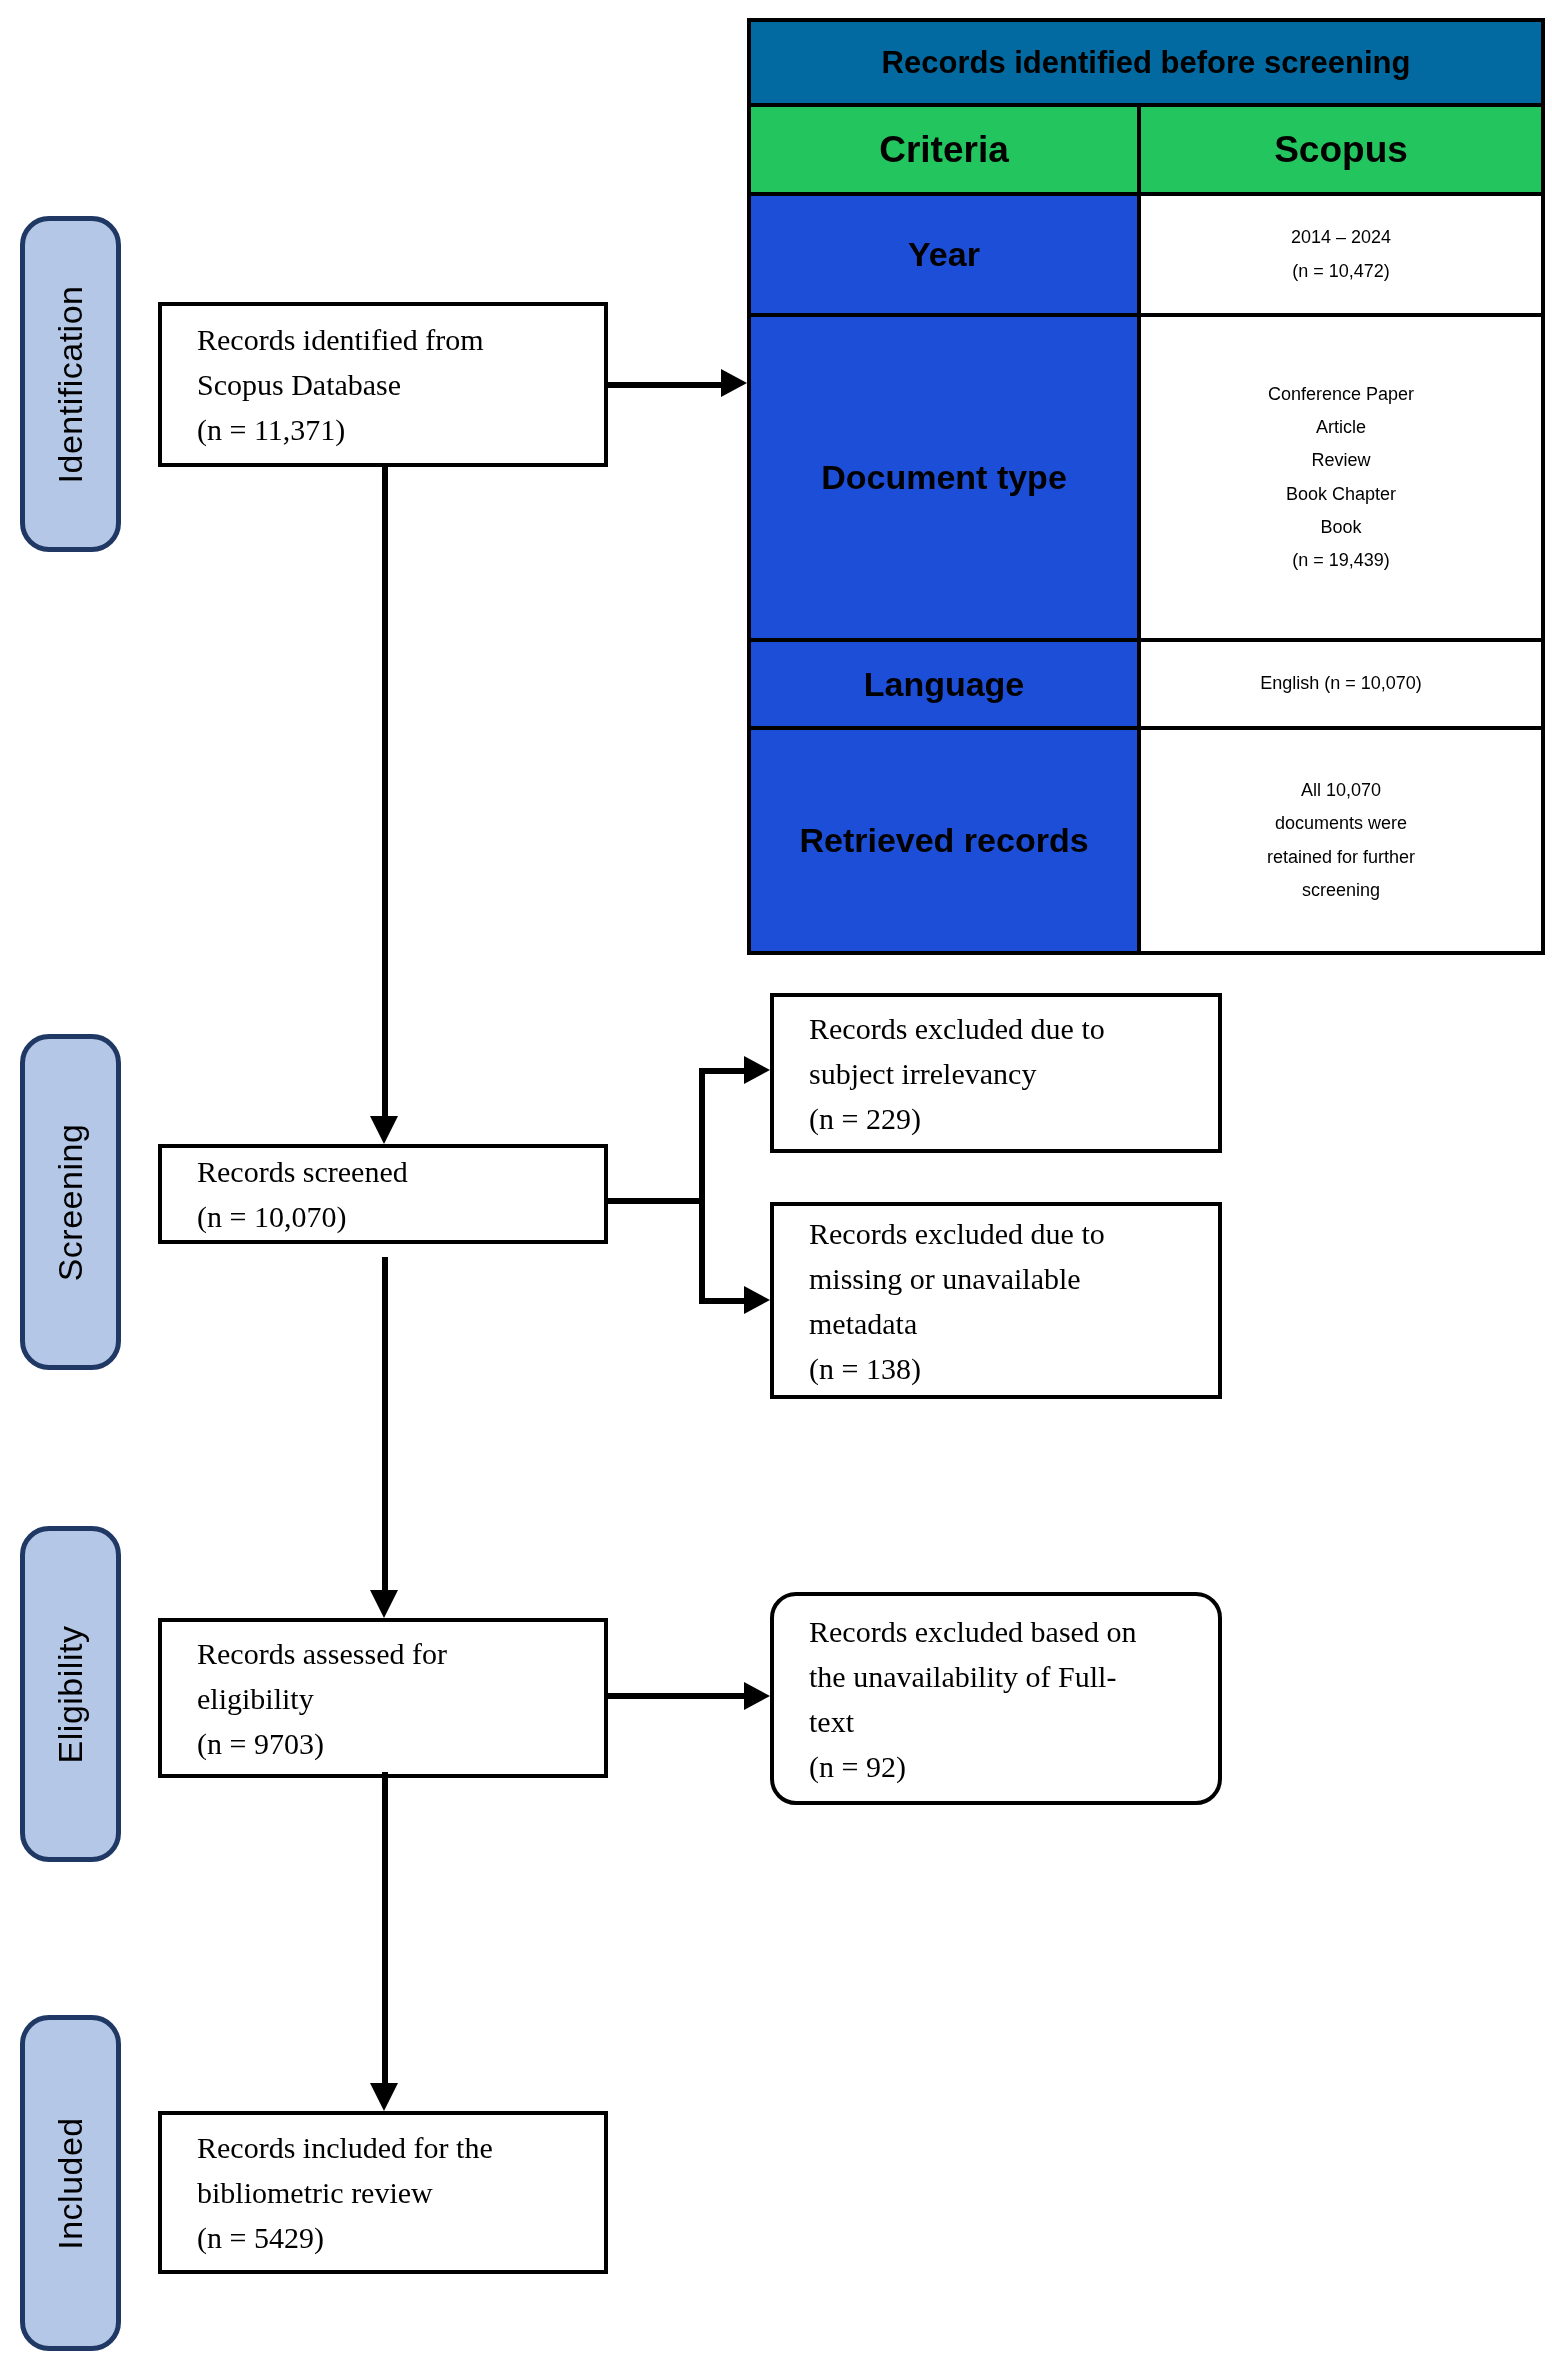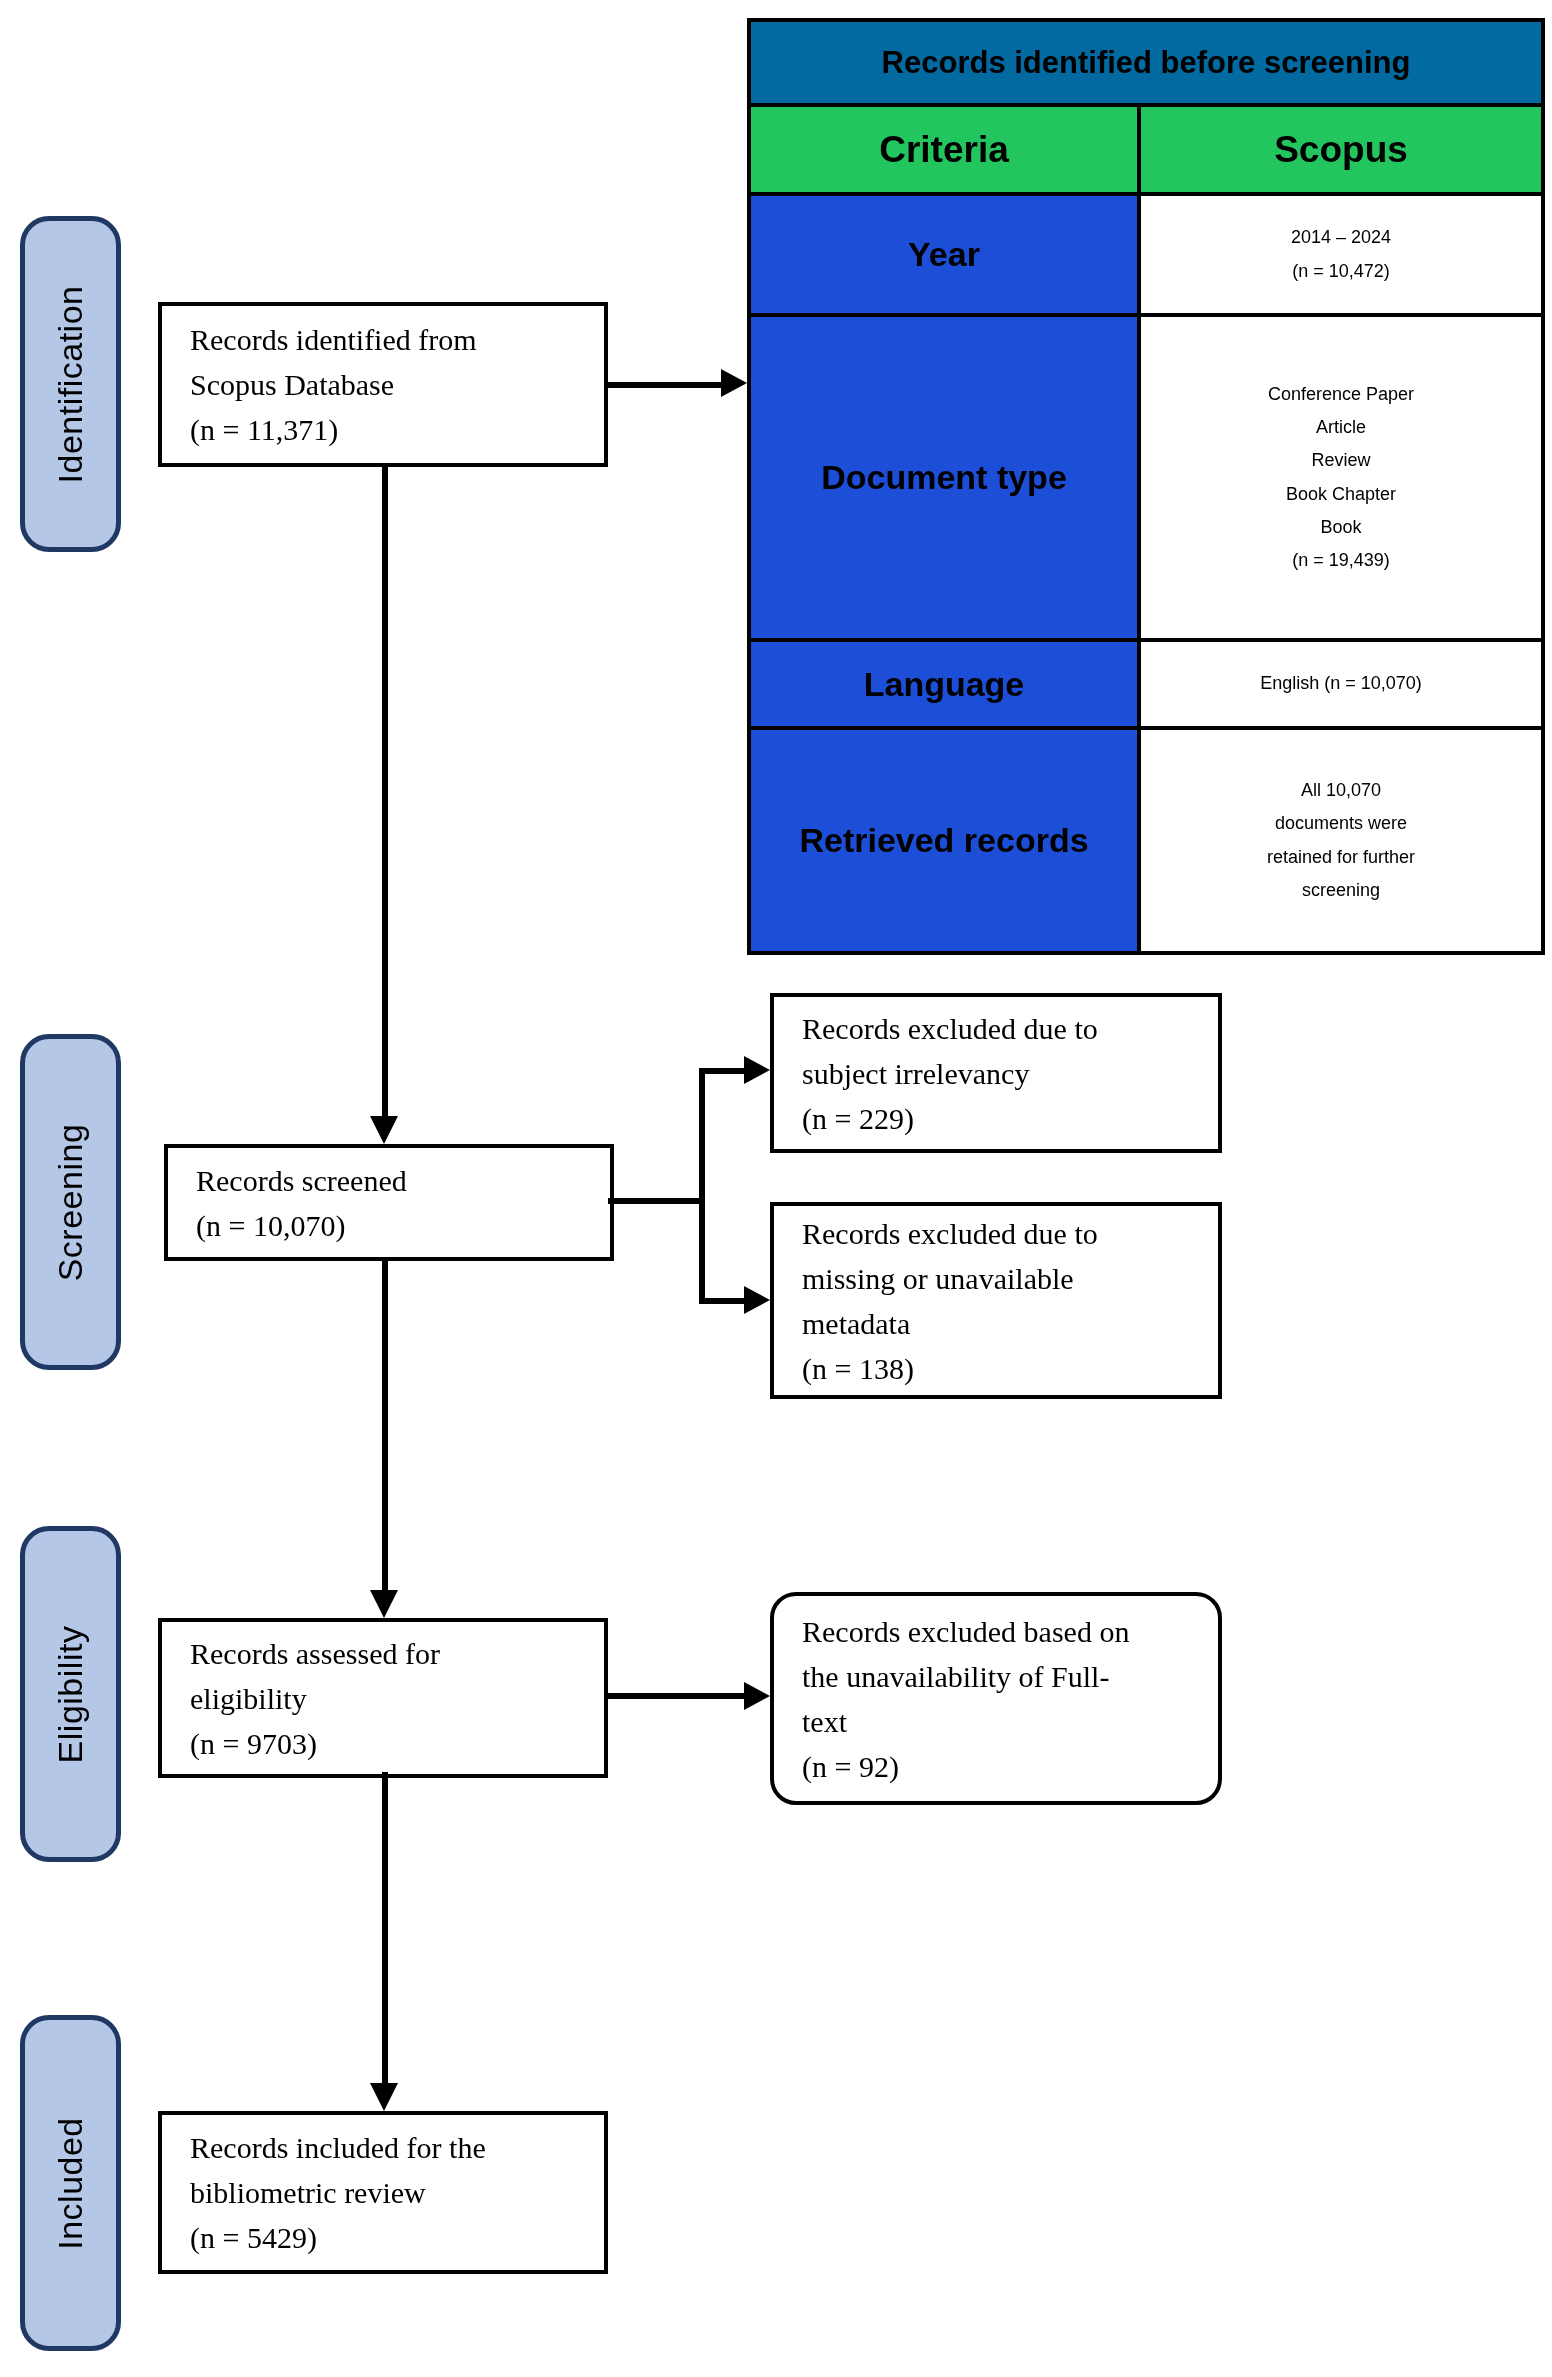--- a/index.html
+++ b/index.html
@@ -15,21 +15,21 @@
   .stage span{
     transform:rotate(-90deg);white-space:nowrap;
     font-size:34px;color:#000;letter-spacing:0.5px;
   }
 
   
   .fbox{
     position:absolute;background:#ffffff;border:4.5px solid #000;box-sizing:border-box;
     display:flex;flex-direction:column;justify-content:center;
     font-family:"Liberation Serif",serif;font-size:30px;line-height:1.5;
-    padding-left:28px;padding-right:10px;white-space:pre-line;color:#000;
+    padding-left:35px;padding-right:10px;white-space:pre-line;color:#000;
   }
 
   
   .hline{position:absolute;height:5.5px;background:#000;}
   .vline{position:absolute;width:5.5px;background:#000;}
   .head-right{position:absolute;width:0;height:0;
     border-top:14.6px solid transparent;border-bottom:14.6px solid transparent;border-left:26px solid #000;}
   .head-down{position:absolute;width:0;height:0;
     border-left:14.6px solid transparent;border-right:14.6px solid transparent;border-top:28px solid #000;}
 
@@ -61,21 +61,21 @@
   <div class="stage" style="top:1526px;">
     <span>Eligibility</span>
   </div>
   <div class="stage" style="top:2015px;">
     <span>Included</span>
   </div>
 
   <div class="fbox" style="left:158px;top:302px;width:450px;height:165px;">Records identified from
 Scopus Database
 (n = 11,371)</div>
-  <div class="fbox" style="left:164px;top:1144px;width:450px;height:117px;">Records screened
+  <div class="fbox" style="left:158px;top:1144px;width:450px;height:100px;">Records screened
 (n = 10,070)</div>
   <div class="fbox" style="left:158px;top:1618px;width:450px;height:160px;">Records assessed for
 eligibility
 (n = 9703)</div>
   <div class="fbox" style="left:158px;top:2111px;width:450px;height:163px;">Records included for the
 bibliometric review
 (n = 5429)</div>
 
   <div class="fbox" style="left:770px;top:993px;width:452px;height:160px;">Records excluded due to
 subject irrelevancy

